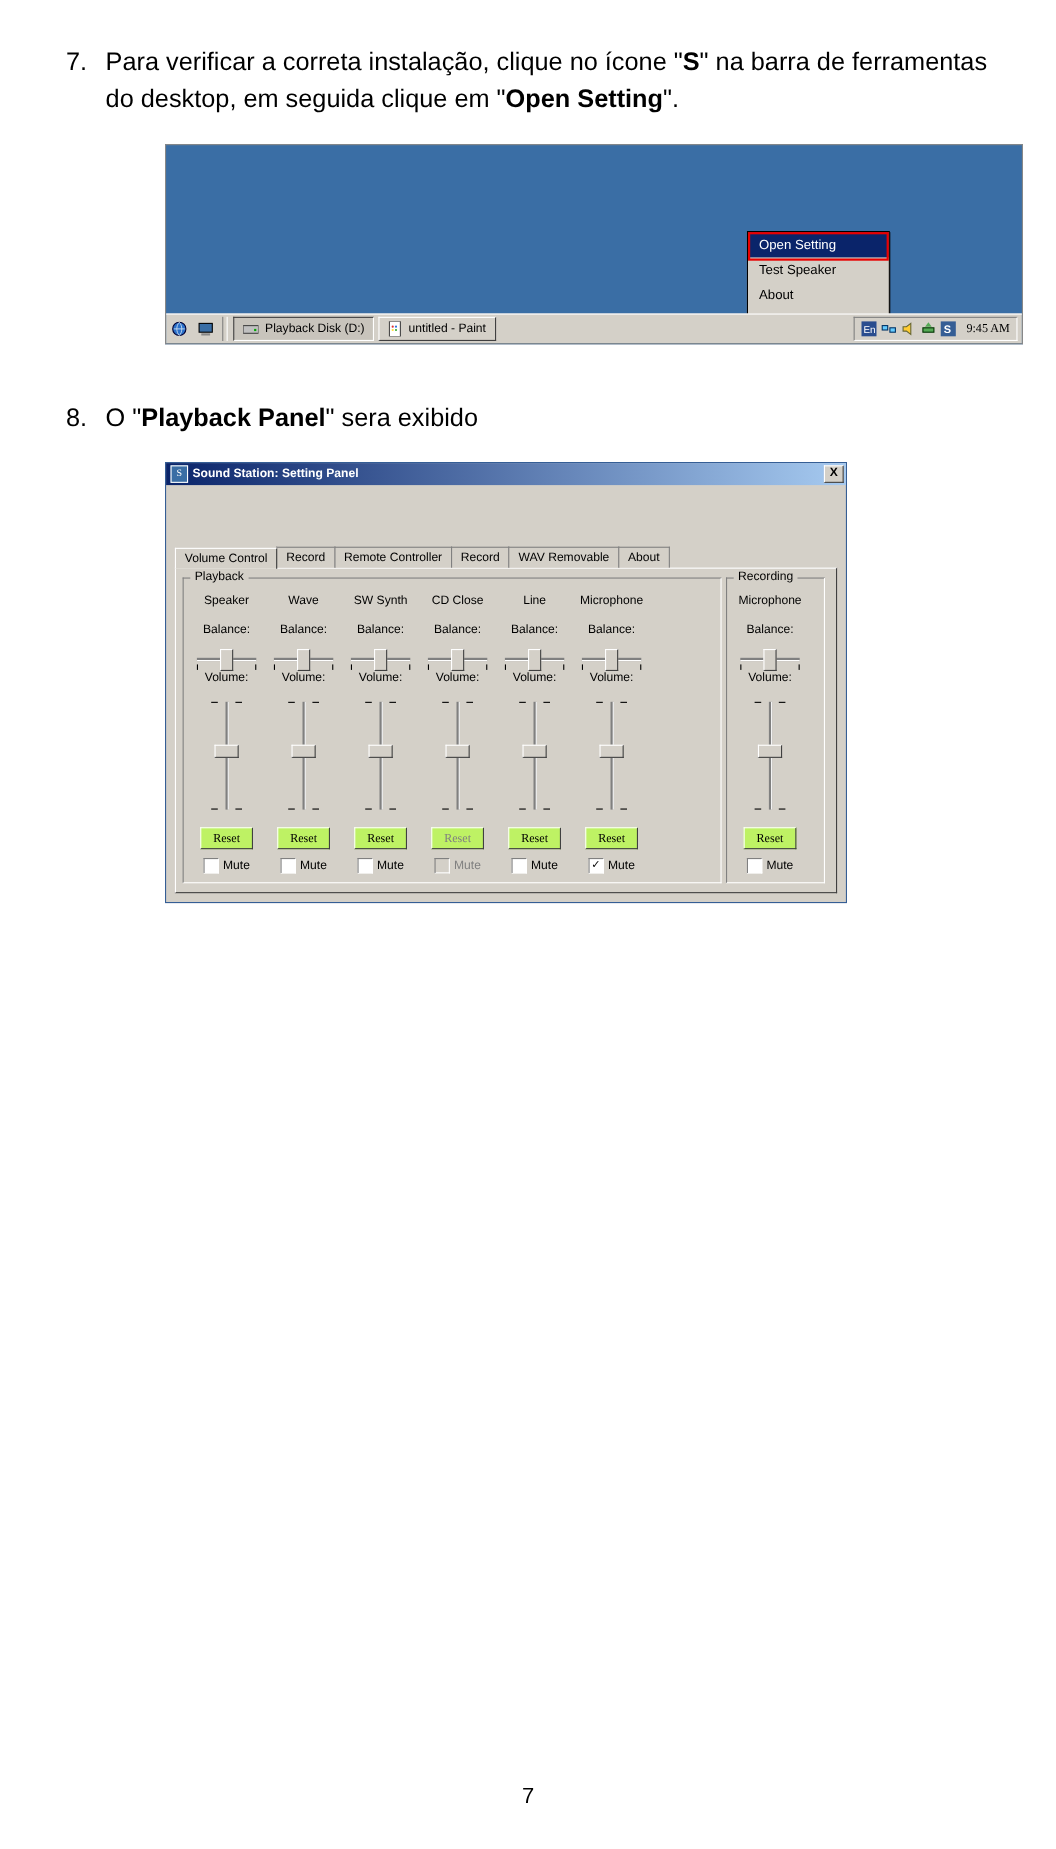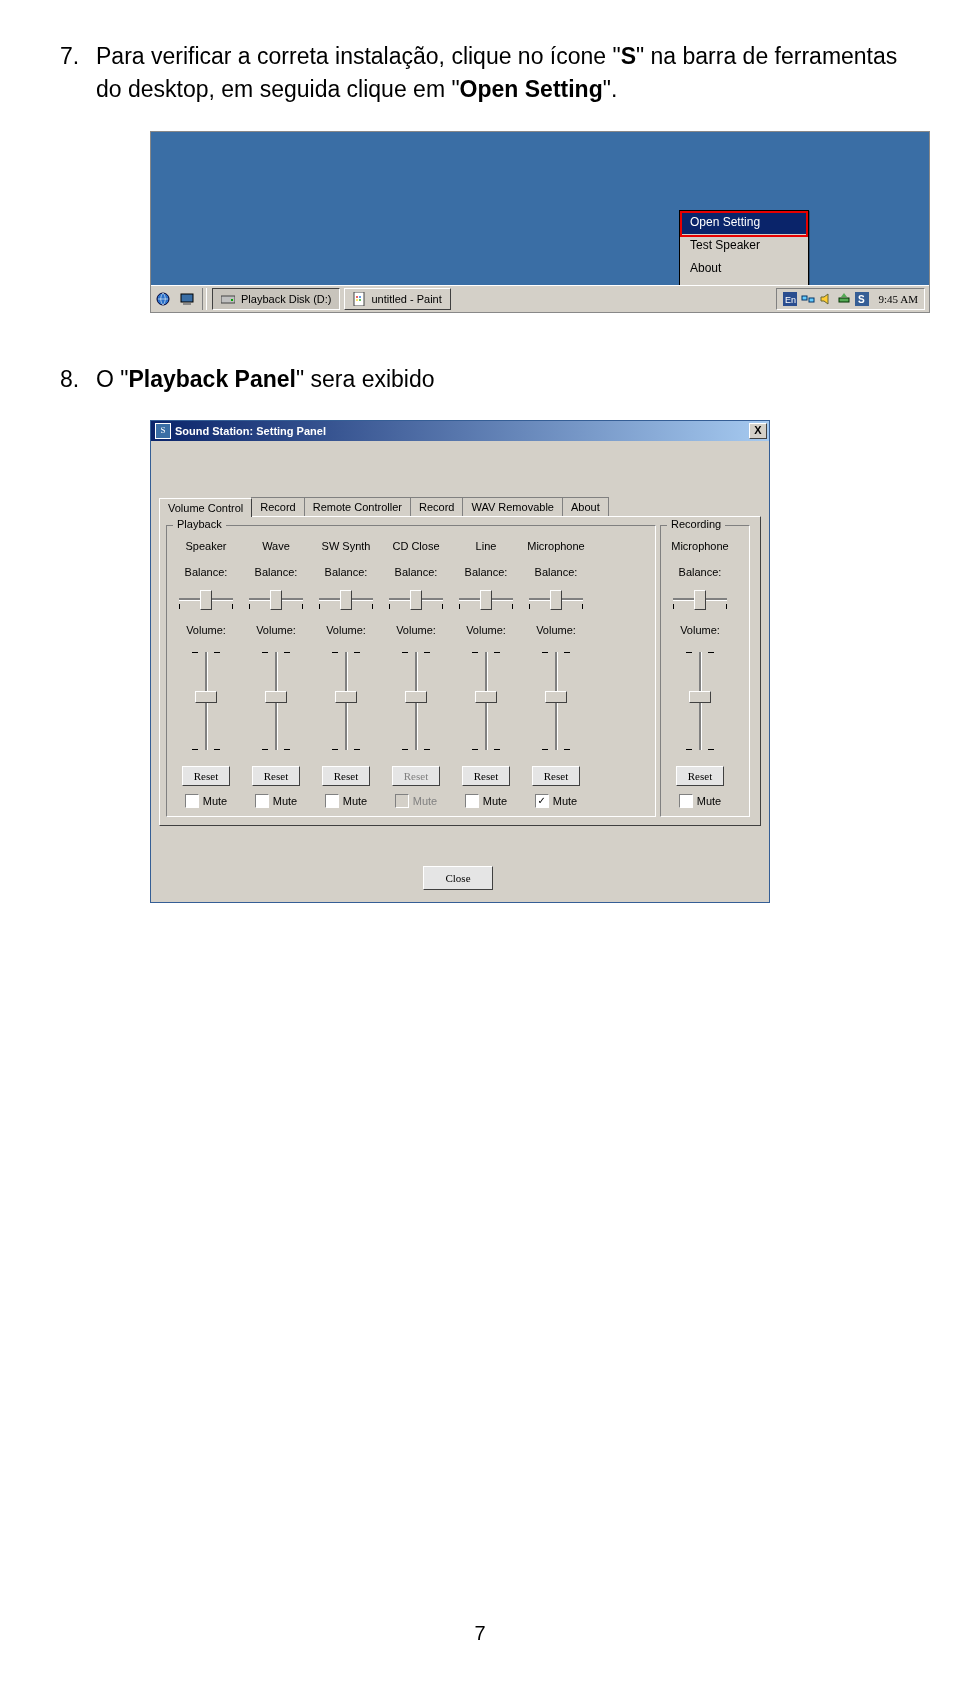--- a/index.html
+++ b/index.html
@@ -49,28 +49,28 @@
   .grp-title{position:relative;top:-10px;left:2px;background:#d4d0c8;padding:0 4px;display:inline-block;}
   .ch-row{display:flex;}
   .ch{width:70px;text-align:center;}
   .ch .lbl{height:16px;}
   .bal-lbl{margin-top:10px;}
   .h-slider{position:relative;width:54px;height:22px;margin:6px auto 0;}
   .h-slider .track{position:absolute;top:10px;left:0;right:0;height:2px;background:#808080;border-bottom:1px solid #fff;}
   .h-slider .tick{position:absolute;top:16px;width:1px;height:5px;background:#000;}
   .h-slider .thumb{position:absolute;top:2px;left:50%;transform:translateX(-50%);width:10px;height:18px;background:#d4d0c8;
                    border-top:1px solid #fff;border-left:1px solid #fff;border-right:1px solid #404040;border-bottom:1px solid #404040;}
-  .v-lbl{margin-top:14px;}
+  .v-lbl{}
   .v-slider{position:relative;width:40px;height:110px;margin:6px auto 0;}
   .v-slider .track{position:absolute;left:50%;top:6px;bottom:6px;width:2px;margin-left:-1px;background:#808080;border-right:1px solid #fff;}
   .v-slider .tick{position:absolute;width:6px;height:1px;background:#000;}
   .v-slider .thumb{position:absolute;left:50%;transform:translateX(-50%);width:20px;height:10px;background:#d4d0c8;
                    border-top:1px solid #fff;border-left:1px solid #fff;border-right:1px solid #404040;border-bottom:1px solid #404040;}
   .btn98{width:48px;height:20px;margin:10px auto 0;display:block;font:11px Tahoma;
-         border-top:1px solid #fff;border-left:1px solid #fff;border-right:1px solid #404040;border-bottom:1px solid #404040;background:#e5e5e5;}
+         border-top:1px solid #fff;border-left:1px solid #fff;border-right:1px solid #404040;border-bottom:1px solid #404040;background:#bef264;}
   .btn98[disabled]{color:#808080;}
   .chk-row{margin-top:8px;display:flex;align-items:center;justify-content:center;gap:4px;}
   .chk{width:12px;height:12px;background:#fff;border-top:1px solid #808080;border-left:1px solid #808080;border-right:1px solid #fff;border-bottom:1px solid #fff;display:flex;align-items:center;justify-content:center;font:10px/10px Tahoma;}
   .chk.disabled{background:#d4d0c8;}
   .chk .mark{color:#000;}
   .chk.disabled + span{color:#808080;}
   .close-row{display:flex;justify-content:flex-end;padding:30px 4px 4px 0;}
   .btn98.wide{width:70px;height:24px;}
 
   .pgnum{position:absolute;bottom:36px;left:0;right:0;text-align:center;font-size:20px;}
@@ -355,20 +355,17 @@
                   <button class="btn98">Reset</button>
                   <div class="chk-row">
                     <span class="chk"></span>
                     <span>Mute</span>
                   </div>
                 </div>
               </div>
           </div>
         </div>
       </div>
-      <div class="close-row">
-        <button class="btn98 wide">Close</button>
-      </div>
     </div>
   </div>
 
   <div class="pgnum">7</div>
 </div>
 
 </body></html>

